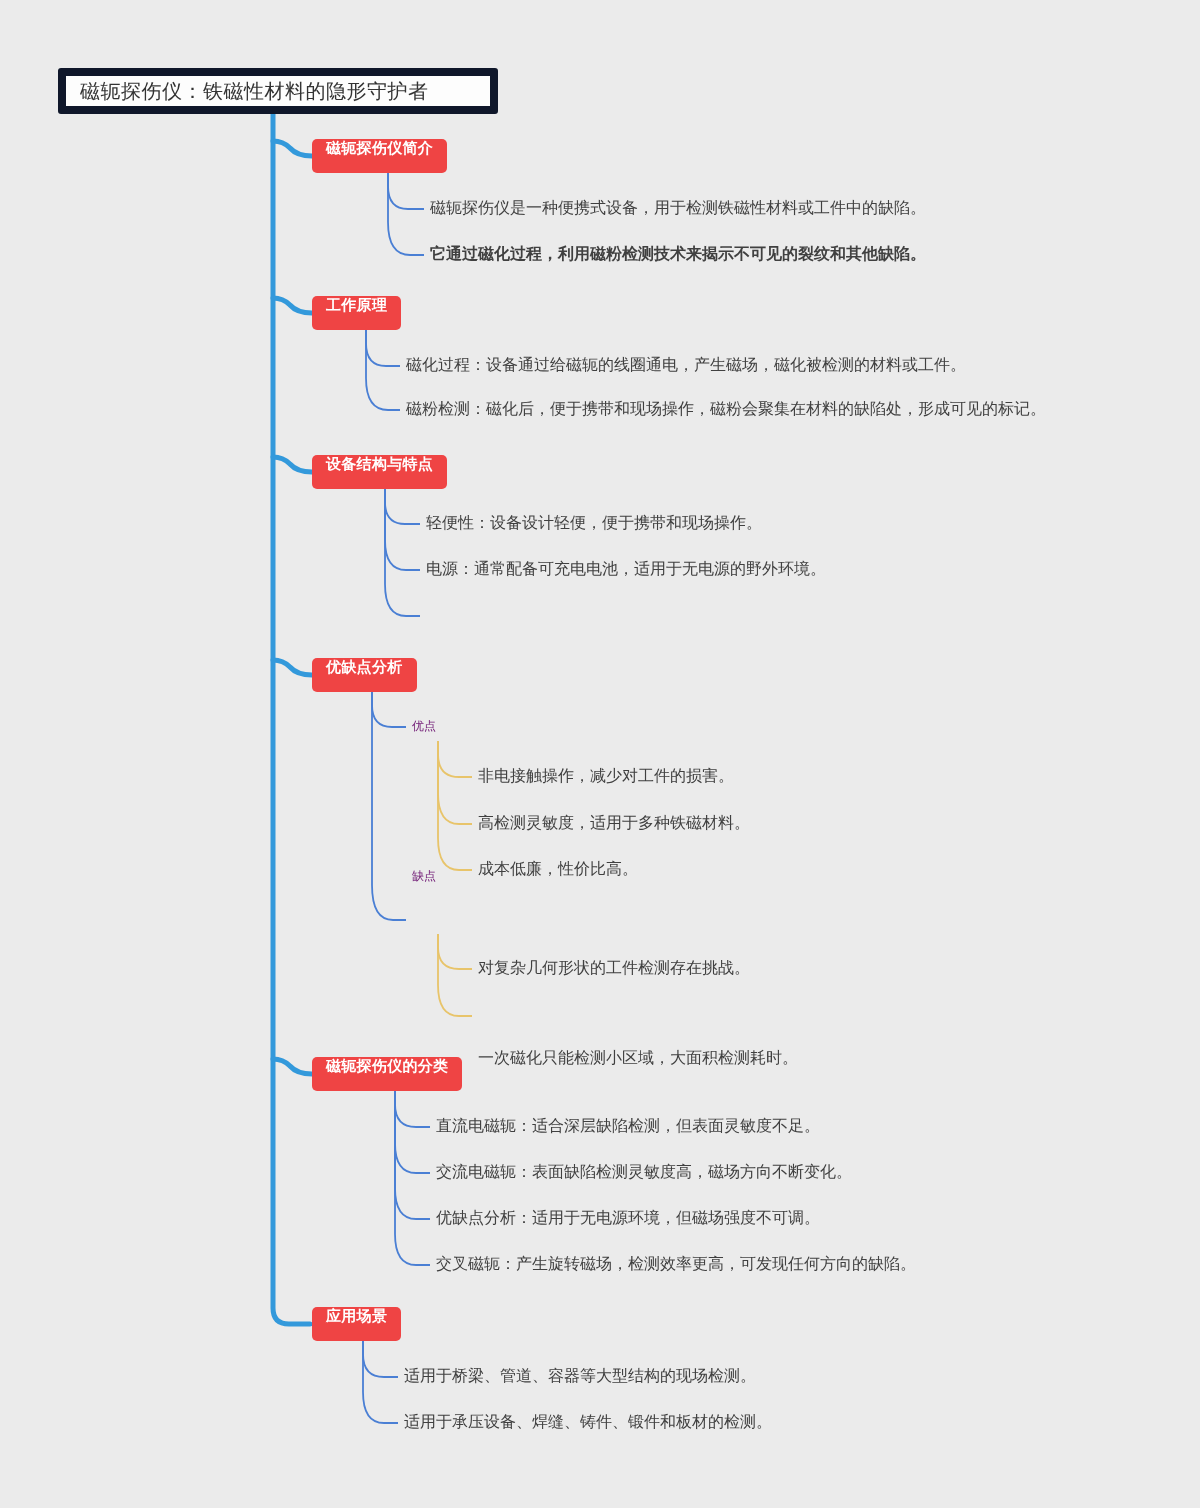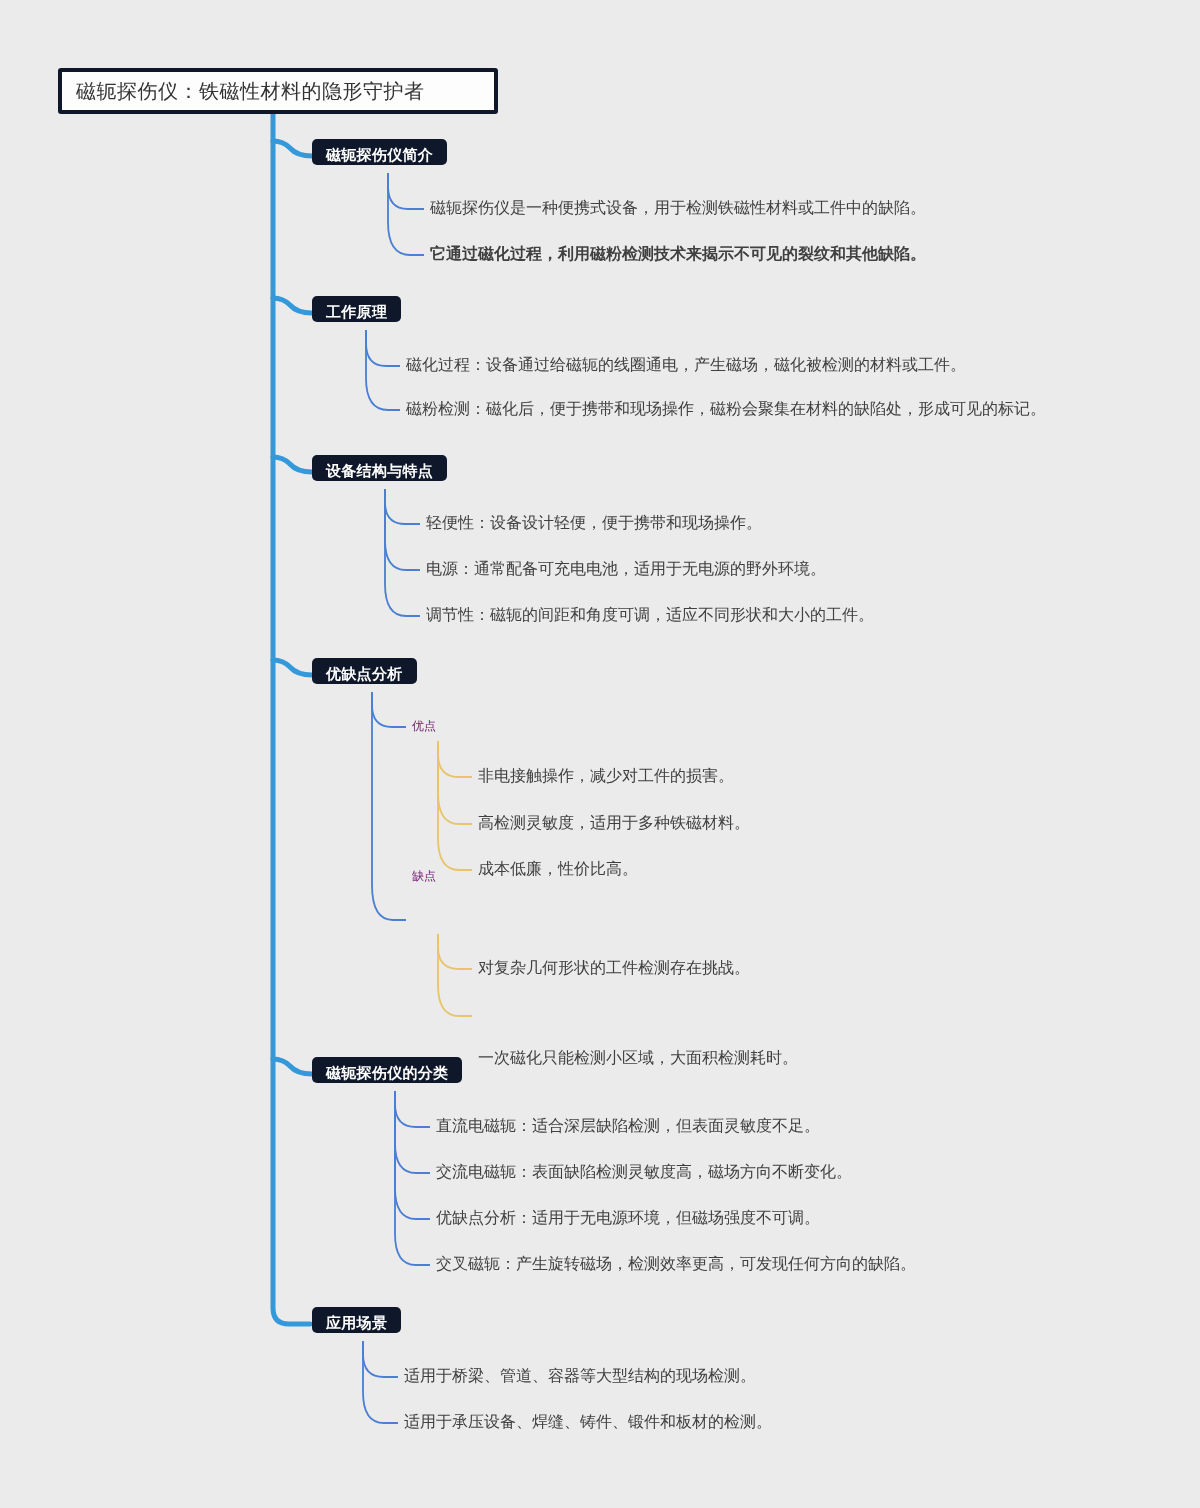--- a/index.html
+++ b/index.html
@@ -28,41 +28,41 @@
     pointer-events: none;
   }
   
   #root-node {
     position: absolute;
     left: 58px;
     top: 68px;
     width: 440px;
     height: 46px;
     background: #fdfdfd;
-    border: 4px solid #0f172a;
+    border: 8px solid #0f172a;
     border-radius: 3px;
     display: flex;
     align-items: center;
     padding: 0 14px;
     z-index: 5;
   }
   #root-node .root-text {
     font-size: 20px;
     color: #333333;
     letter-spacing: 0.5px;
     white-space: nowrap;
   }
   
   .topic-box {
     position: absolute;
-    background: #0f172a;
+    background: #ef4444;
     border-radius: 5px;
-    height: 26px;
+    height: 34px;
     display: flex;
-    align-items: flex-end;
+    align-items: flex-start;
     justify-content: center;
     padding: 0 14px;
     z-index: 4;
   }
   .topic-box .topic-text {
     font-size: 15px;
     font-weight: bold;
     color: #ffffff;
     white-space: nowrap;
     letter-spacing: 0.3px;
@@ -156,21 +156,20 @@
   </div>
 
   <div class="leaf lvl2" style="left:430px; top:198px;">磁轭探伤仪是一种便携式设备，用于检测铁磁性材料或工件中的缺陷。</div>
   <div class="leaf lvl2" style="left:430px; top:244px;font-weight:bold;">它通过磁化过程，利用磁粉检测技术来揭示不可见的裂纹和其他缺陷。</div>
 
   <div class="leaf lvl2" style="left:406px; top:355px;">磁化过程：设备通过给磁轭的线圈通电，产生磁场，磁化被检测的材料或工件。</div>
   <div class="leaf lvl2" style="left:406px; top:399px;">磁粉检测：磁化后，便于携带和现场操作，磁粉会聚集在材料的缺陷处，形成可见的标记。</div>
 
   <div class="leaf lvl2" style="left:426px; top:513px;">轻便性：设备设计轻便，便于携带和现场操作。</div>
   <div class="leaf lvl2" style="left:426px; top:559px;">电源：通常配备可充电电池，适用于无电源的野外环境。</div>
-  <div class="leaf lvl2" style="left:426px; top:605px;">调节性：磁轭的间距和角度可调，适应不同形状和大小的工件。</div>
 
   <div class="leaf lvl2 group-label" style="left:412px; top:716px;">优点</div>
 
   <div class="leaf lvl3" style="left:478px; top:766px;">非电接触操作，减少对工件的损害。</div>
   <div class="leaf lvl3" style="left:478px; top:813px;">高检测灵敏度，适用于多种铁磁材料。</div>
   <div class="leaf lvl3" style="left:478px; top:859px;">成本低廉，性价比高。</div>
 
   <div class="leaf lvl2 group-label" style="left:412px; top:866px;">缺点</div>
 
   <div class="leaf lvl3" style="left:478px; top:958px;">对复杂几何形状的工件检测存在挑战。</div>

